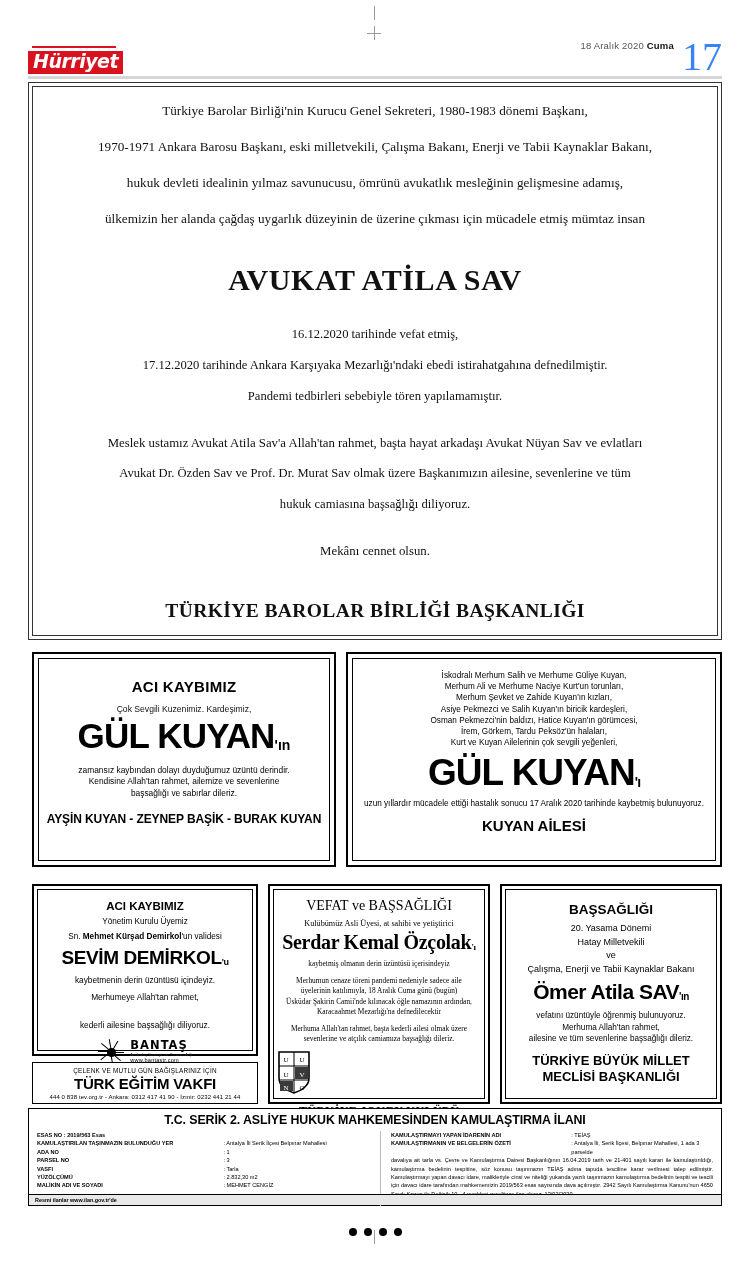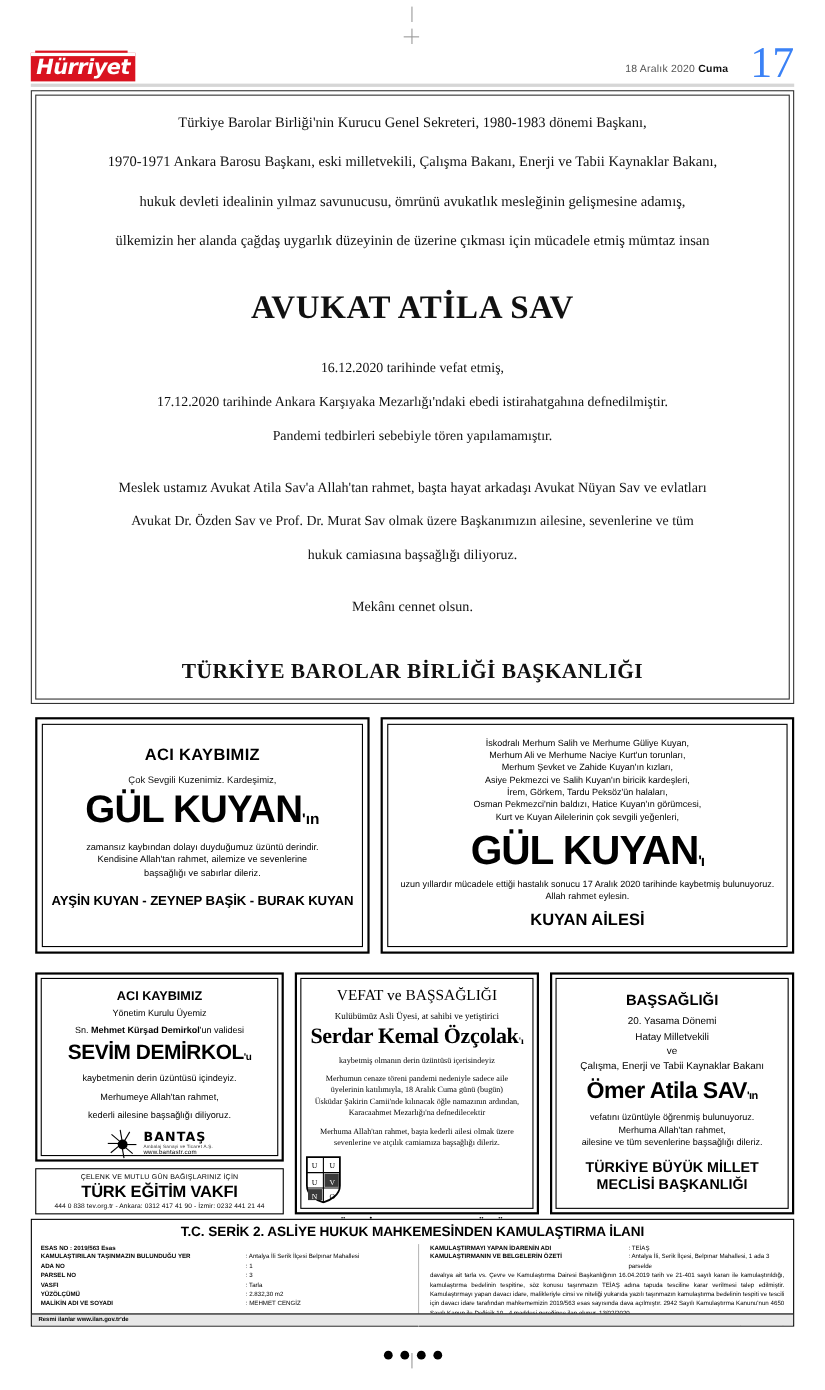--- a/index.html
+++ b/index.html
@@ -29,21 +29,21 @@
     font-size:19px; letter-spacing:-0.5px;
     padding:1px 5px 2px 5px;
     border-top:3px solid #fff;
     box-shadow: inset 0 3px 0 #d9121f;
     position:relative;
     line-height:1.05;
   }
   .logo::before{
     content:""; position:absolute; left:4px; top:-5px; width:84px; height:2px; background:#d9121f;
   }
-  .head-right { display:flex; align-items:flex-end; gap:20px; }
+  .head-right { display:flex; gap:8px; }
   .head-date { font-size:9.5px; color:#555; padding-bottom:6px; letter-spacing:0.2px; }
   .head-date b { color:#111; }
   .page-no {
     font-family:"Liberation Serif", serif;
     font-size:40px; line-height:0.86; color:#3b82f6; font-weight:400;
   }
   .rule-top { position:absolute; left:28px; top:76px; width:694px; height:3px; background:#d6d6d6; }
 
   
   .box { position:absolute; background:#fff; border:1px solid #111; }
@@ -218,49 +218,48 @@
   </div>
 
   <div class="box" id="box-vefat-gul">
     <div class="box-in"></div>
     <div class="inner-pad">
       <div class="t-vefat-list">
         <div>İskodralı Merhum Salih ve Merhume Güliye Kuyan,</div>
         <div>Merhum Ali ve Merhume Naciye Kurt'un torunları,</div>
         <div>Merhum Şevket ve Zahide Kuyan'ın kızları,</div>
         <div>Asiye Pekmezci ve Salih Kuyan'ın biricik kardeşleri,</div>
+        <div>Osman Pekmezci'nin baldızı, Hatice Kuyan'ın görümcesi,</div>
         <div>İrem, Görkem, Tardu Peksöz'ün halaları,</div>
-        <div>Osman Pekmezci'nin baldızı, Hatice Kuyan'ın görümcesi,</div>
         <div>Kurt ve Kuyan Ailelerinin çok sevgili yeğenleri,</div>
       </div>
       <div class="t-vefat-name">
         <span>GÜL KUYAN</span><sup>'ı</sup>
       </div>
       <div class="t-vefat-foot">
         <div>uzun yıllardır mücadele ettiği hastalık sonucu 17 Aralık 2020 tarihinde kaybetmiş bulunuyoruz.</div>
-        <div>Allah rahmet eylesin.</div>
       </div>
       <div class="t-vefat-sign">KUYAN AİLESİ</div>
     </div>
   </div>
 
   <div class="box" id="box-demirkol">
     <div class="box-in"></div>
     <div class="inner-pad" style="padding:6px 8px;">
       <div class="d-hdr">ACI KAYBIMIZ</div>
       <div class="d-sub">Yönetim Kurulu Üyemiz</div>
       <div class="d-sub">
         <span>Sn. </span><b>Mehmet Kürşad Demirkol</b><span>'un validesi</span>
       </div>
       <div class="d-name">
         <span>SEVİM DEMİRKOL</span><sup>'u</sup>
       </div>
       <div class="d-body">kaybetmenin derin üzüntüsü içindeyiz.</div>
       <div class="d-body">Merhumeye Allah'tan rahmet,</div>
-      <div class="d-body" style="margin-top:4px;">kederli ailesine başsağlığı diliyoruz.</div>
+      <div class="d-body" style="margin-top:16px;">kederli ailesine başsağlığı diliyoruz.</div>
       <div class="bantas">
         <div class="bantas-mark">
           <span class="dot"></span>
           <i style="transform:rotate(0deg);"></i>
           <i style="transform:rotate(40deg);"></i>
           <i style="transform:rotate(80deg);"></i>
           <i style="transform:rotate(140deg);"></i>
           <i style="transform:rotate(180deg);"></i>
           <i style="transform:rotate(220deg);"></i>
           <i style="transform:rotate(260deg);"></i>

